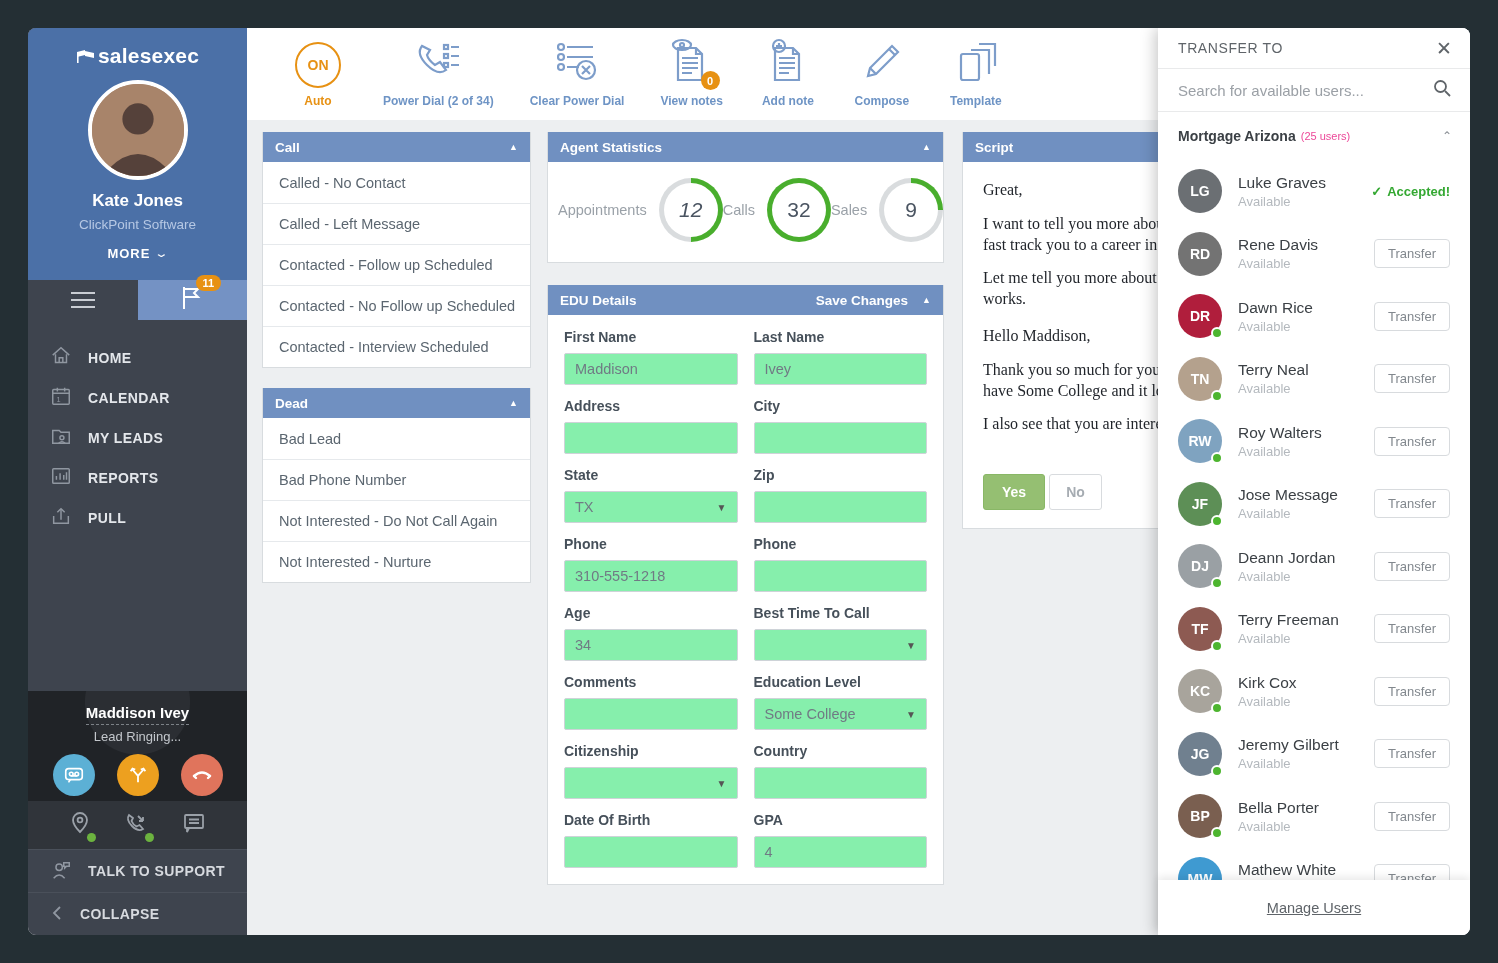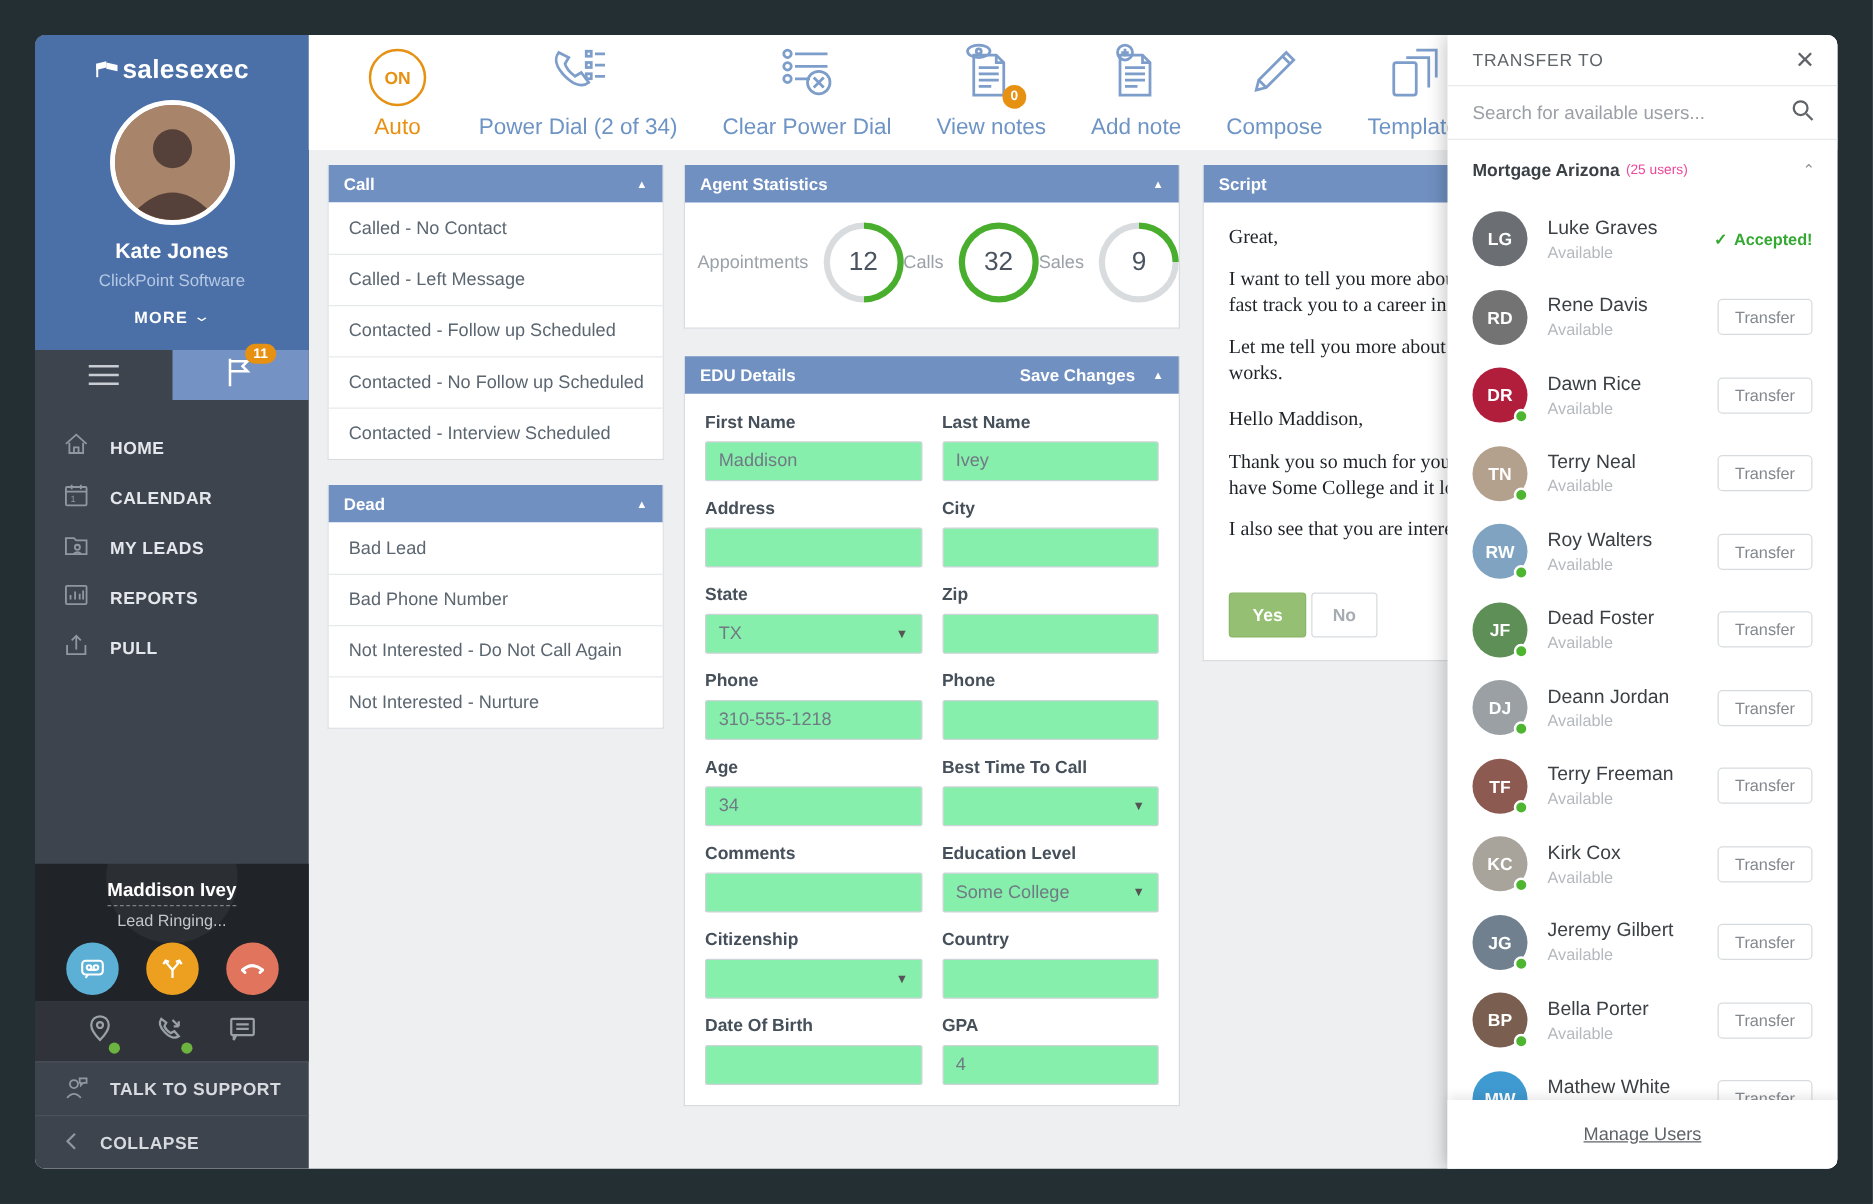--- a/index.html
+++ b/index.html
@@ -41,21 +41,21 @@
   .icon-row { height:48px; background:#30343a; display:flex; align-items:center; justify-content:center; gap:34px; flex:none; }
   .icon-row .ic { position:relative; cursor:pointer; }
   .gdot { position:absolute; right:-6px; bottom:-3px; width:9px; height:9px; background:#6cb33f; border-radius:50%; }
   .side-link { height:43px; display:flex; align-items:center; padding-left:22px; gap:16px; border-top:1px solid #4a505a; cursor:pointer; flex:none; }
   .side-link span { color:#d7dadf; font-size:14px; font-weight:bold; letter-spacing:.4px; }
 
   
   .main { position:absolute; left:219px; top:0; right:0; bottom:0; }
   .toolbar { height:92px; background:#fff; display:flex; align-items:center; padding-left:42px; gap:36px; }
   .tool { display:flex; flex-direction:column; align-items:center; gap:6px; cursor:pointer; min-width:58px; }
-  .tool-label { color:#6e94c5; font-size:18px; }
+  .tool-label { color:#6e94c5; font-size:12px;font-weight:bold; }
   .tool-label.orange { color:#e79113; }
   .on-circle { width:46px; height:46px; border:2px solid #e79113; border-radius:50%; display:flex; align-items:center; justify-content:center; color:#e79113; font-size:14px; font-weight:bold; }
   .tool .iconbox { position:relative; height:48px; display:flex; align-items:flex-end; }
   .mini-badge { position:absolute; right:-6px; bottom:-2px; background:#e79113; color:#fff; width:19px; height:19px; border-radius:50%; font-size:11px; font-weight:bold; display:flex; align-items:center; justify-content:center; }
 
   .content { position:absolute; left:0; right:0; top:92px; bottom:0; display:flex; align-items:flex-start; padding:12px 0 0 15px; }
   .panel { background:#fff; border:1px solid #d8dcdf; border-top:none; }
   .panel-head { height:30px; background:#7090c1; display:flex; align-items:center; padding:0 12px; color:#fff; font-size:13.5px; font-weight:bold; }
   .panel-head .arrow { margin-left:auto; font-size:9px; cursor:pointer; }
   .col1 { width:269px; flex:none; }
@@ -384,21 +384,21 @@
       <div class="col2">
         <div class="panel mb22">
           <div class="panel-head">
                 <span>Agent Statistics</span>
                 <span class="arrow">▲</span>
               </div>
           <div class="stats-body">
 
               <div class="stat">
                 <div class="stat-label">Appointments</div>
-                <div class="gauge" style="background: conic-gradient(rgb(73, 174, 45) 50%, rgb(217, 220, 222) 0deg);">
+                <div class="gauge" style="background: conic-gradient(rgb(73, 174, 45) 50%, rgb(217, 220, 222) 0deg); font-style: italic;">
                     <div class="gauge-inner">12</div>
                   </div>
               </div>
 
               <div class="stat">
                 <div class="stat-label">Calls</div>
                 <div class="gauge" style="background: conic-gradient(rgb(73, 174, 45) 100%, rgb(217, 220, 222) 0deg);">
                     <div class="gauge-inner">32</div>
                   </div>
               </div>
@@ -676,21 +676,21 @@
 
           <button class="u-transfer">Transfer</button>
         </div>
 
         <div class="user-row">
           <div class="u-avatar" style="background: rgb(93, 143, 86);">
             <span>JF</span>
             <span class="u-dot"></span>
           </div>
           <div class="u-info">
-            <div class="u-name">Dead Foster</div>
+            <div class="u-name">Jose Message</div>
             <div class="u-status">Available</div>
           </div>
 
           <button class="u-transfer">Transfer</button>
         </div>
 
         <div class="user-row">
           <div class="u-avatar" style="background: rgb(154, 160, 164);">
             <span>DJ</span>
             <span class="u-dot"></span>

